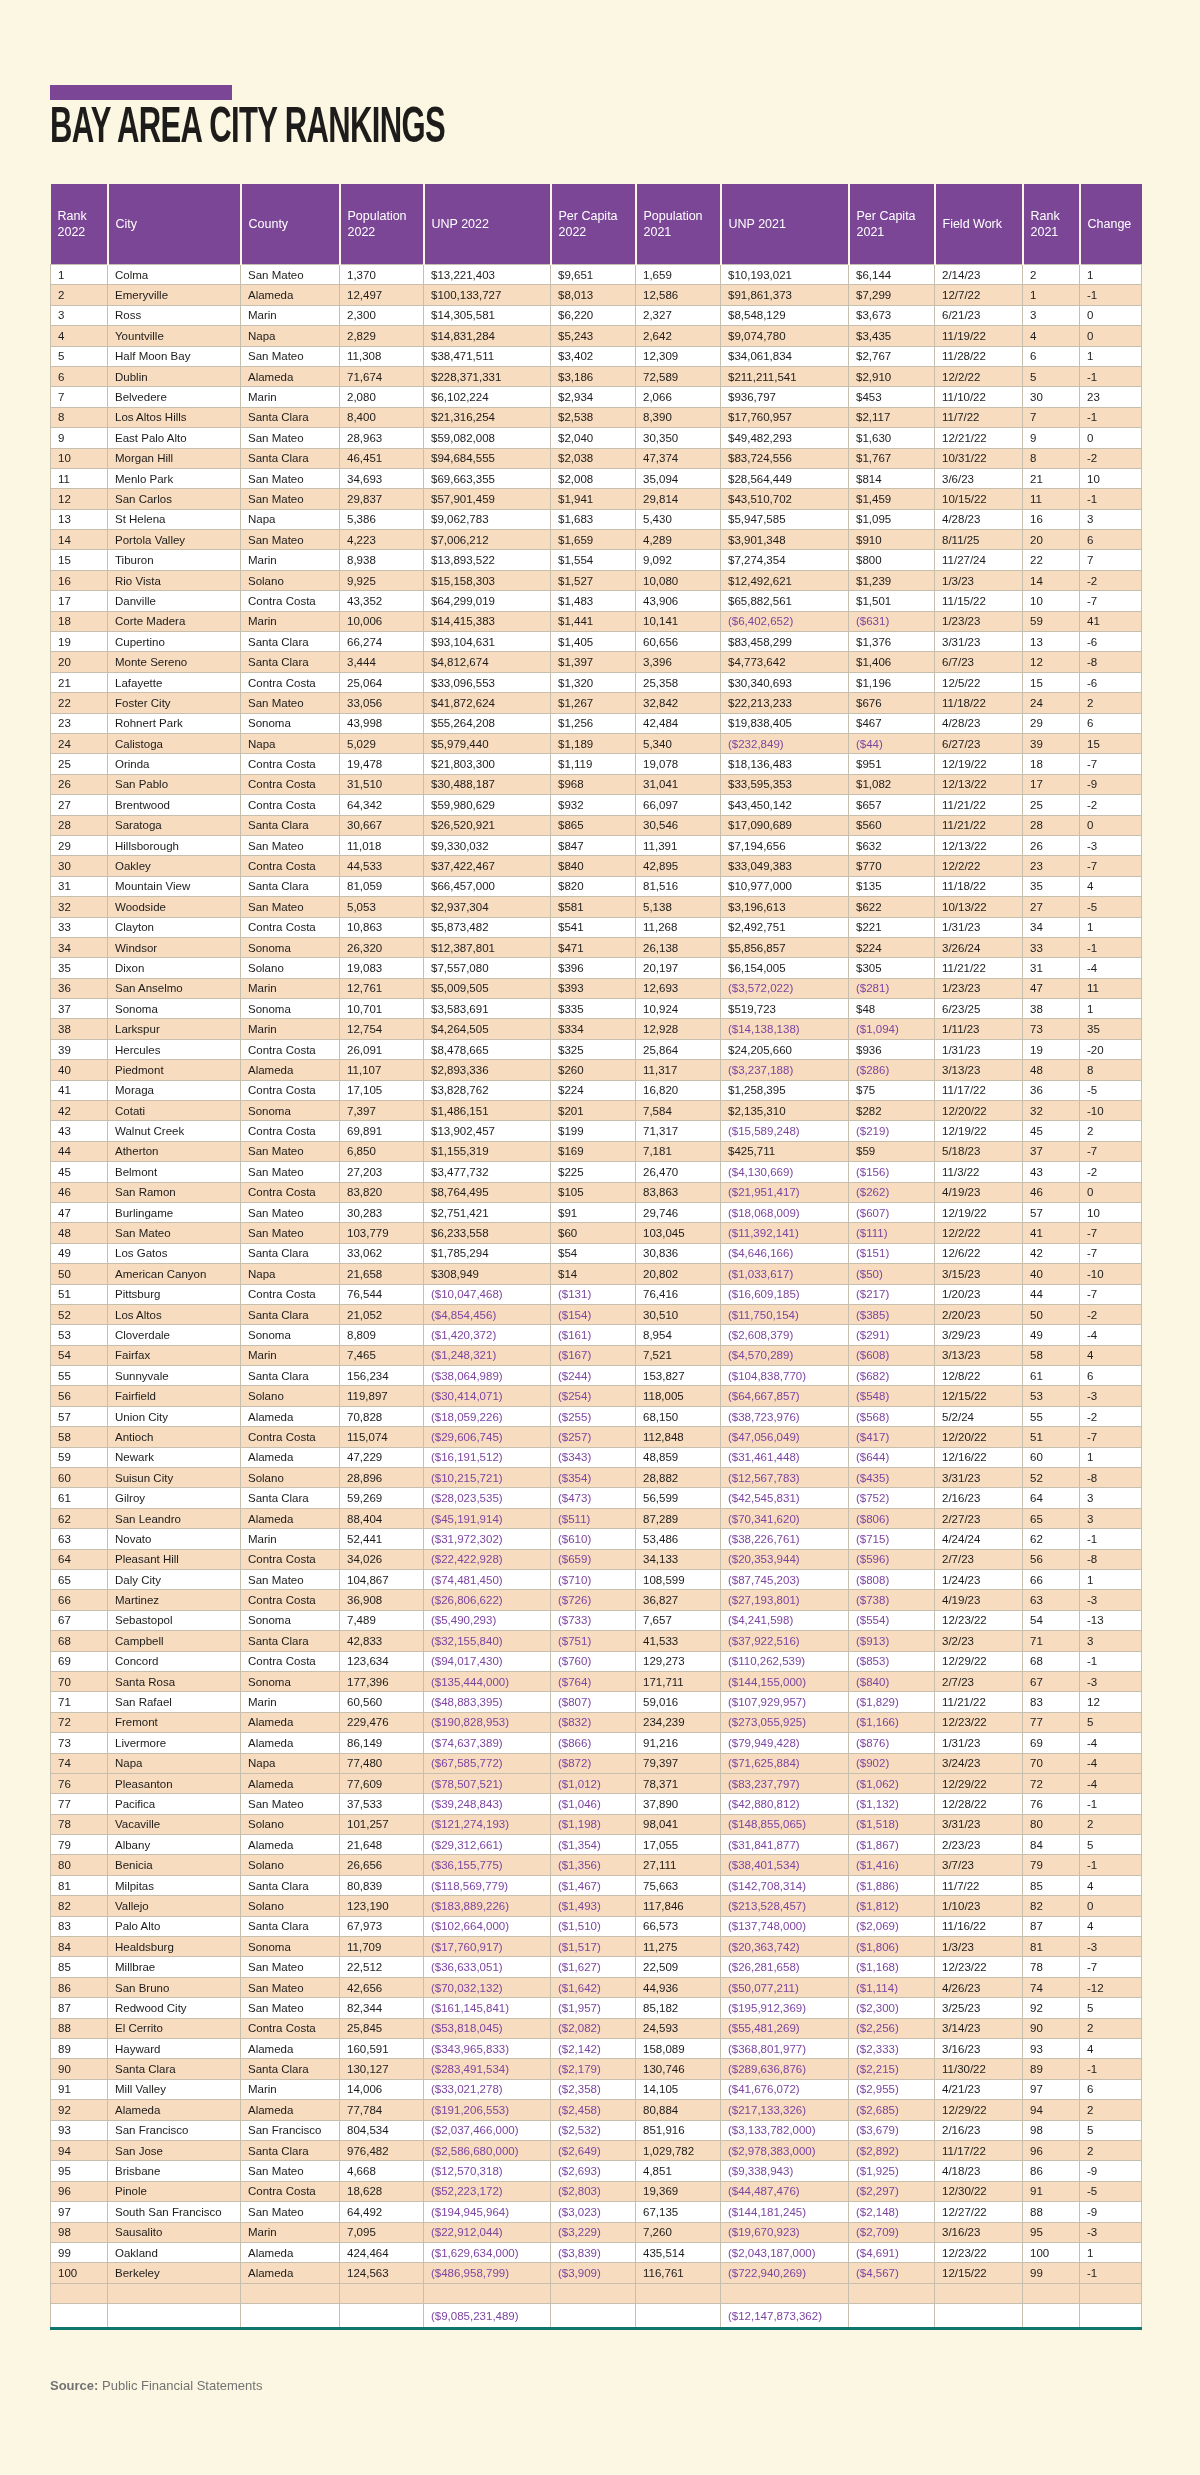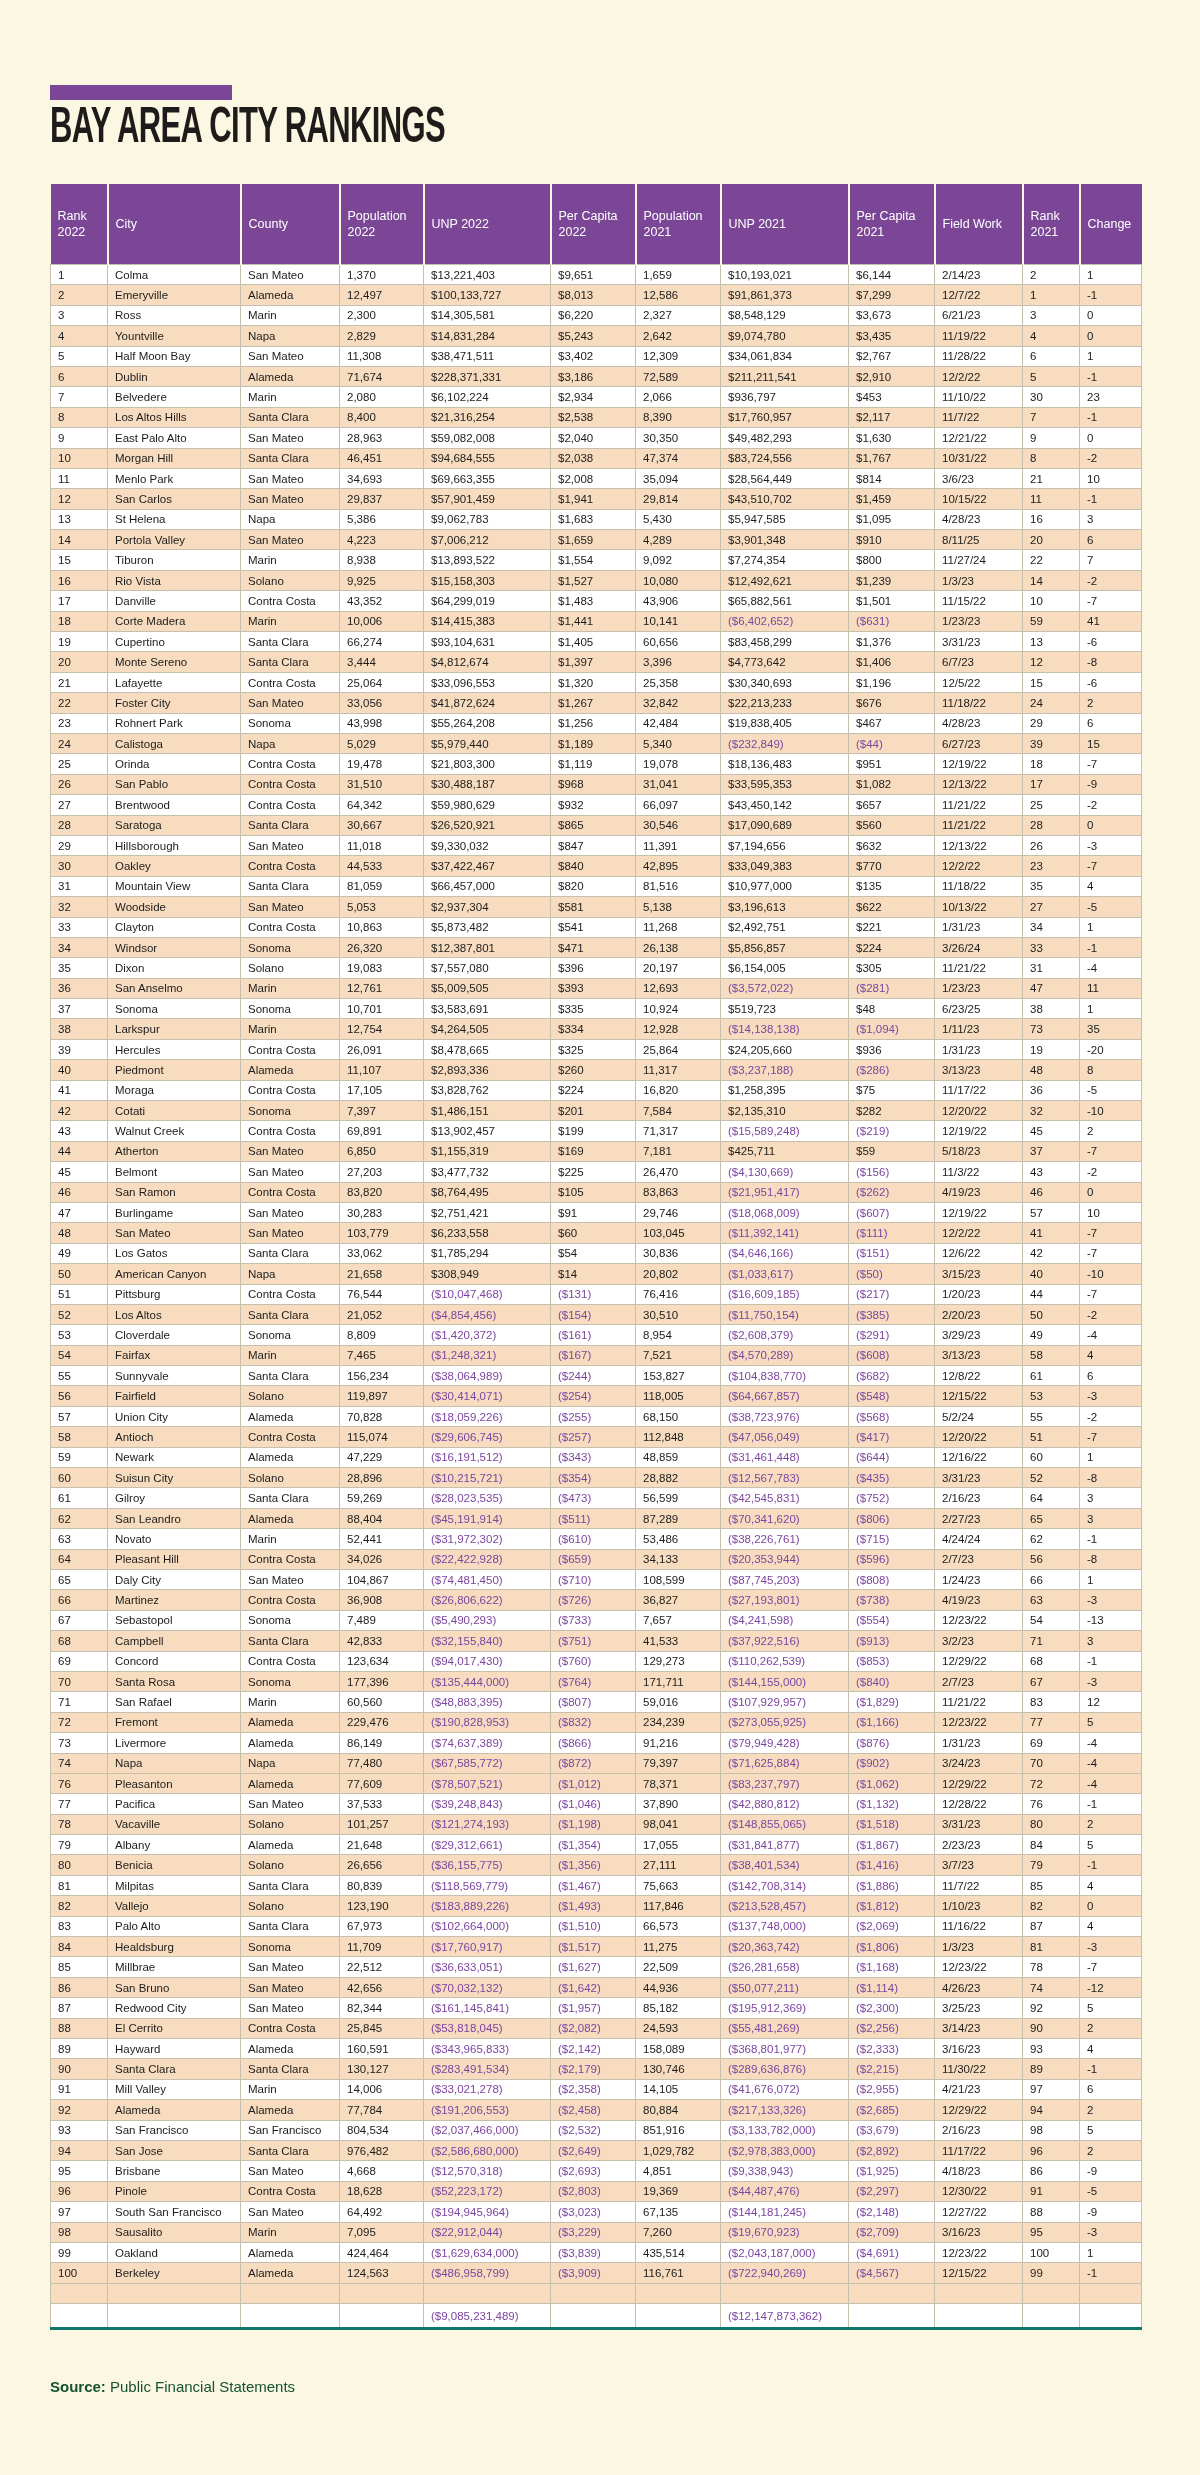--- a/index.html
+++ b/index.html
@@ -37,21 +37,21 @@
     vertical-align:middle;
     white-space:nowrap;overflow:hidden;
   }
   tr.shaded td{background:#f8dcc0;}
   tr.plain td{background:#ffffff;}
   td.neg{color:#7d44a0;}
   tr.spacer-row td{background:#f8dcc0;height:19.4px;}
   tr.total-row td{background:#ffffff;height:23px;border-bottom:3px solid #0f766e;}
   .source-line{
     position:absolute;left:50px;top:2378px;
-    font-size:15px;color:#14532d;
+    font-size:13px;color:#737373;
   }
   .source-line b{font-weight:bold;}
 </style>
 </head>
 <body>
 
 <div class="page">
   <div class="accent-bar"></div>
   <h1 class="title">BAY AREA CITY RANKINGS</h1>
 

